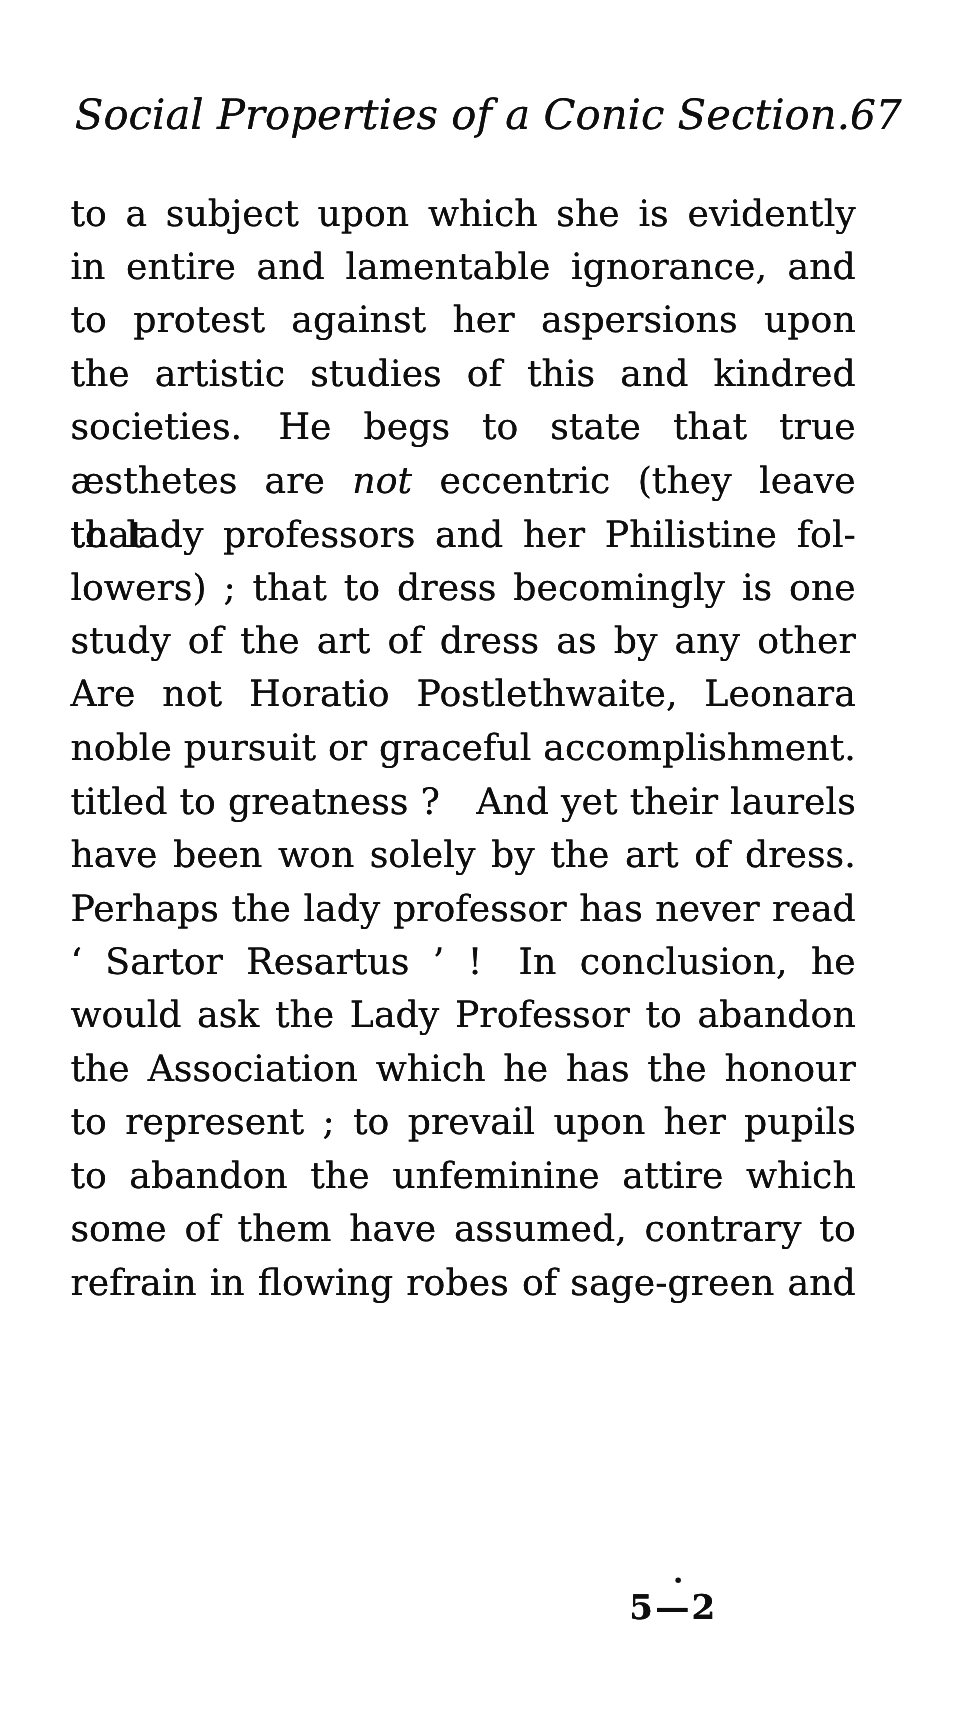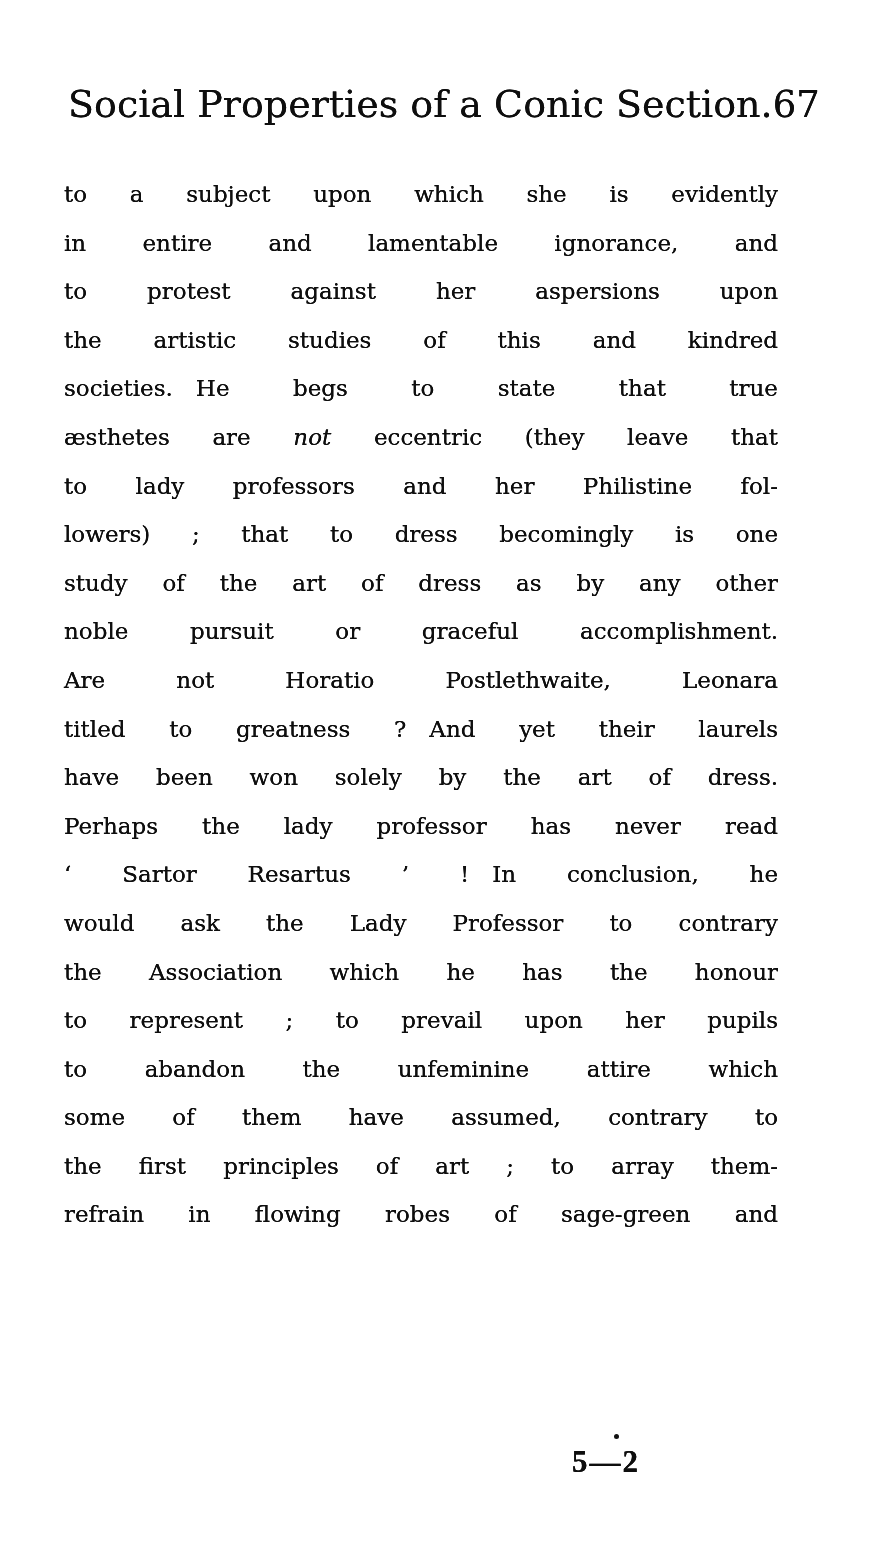--- a/index.html
+++ b/index.html
@@ -8,46 +8,46 @@
     background: #ffffff;
     position: relative;
     overflow: hidden;
     font-family: "DejaVu Serif", serif;
     color: #0e0e0e;
   }
   .runhead {
     position: absolute;
     left: 68px; top: 82px; width: 706px;
     display: flex; justify-content: space-between; align-items: baseline;
+    font-style: italic;
     font-size: 38px;
     white-space: nowrap;
     text-shadow: 0 0 0.5px #000;
   }
   .runhead .pgnum { font-size: 37px; }
   .textblock {
     position: absolute;
     left: 64px; top: 170px; width: 714px;
   }
   .line {
-    font-size: 23px;
+    font-size: 33px;
     line-height: 48.6px;
     height: 48.6px;
     text-align: justify;
     text-align-last: justify;
     text-shadow: 0 0 0.5px #000;
   }
   .it { font-style: italic; margin-top: 28px; }
   .sig {
     position: absolute;
     left: 572px; top: 1444px;
     font-size: 31px;
     font-weight: bold;
     letter-spacing: 2px;
     text-shadow: 0 0 0.5px #000;
-    font-family: Liberation Serif, serif;
   }
   .speck {
     position: absolute;
     left: 42px; top: -10px;
     width: 5px; height: 5px;
     background: #111; border-radius: 50%;
   }
 </style>
 </head>
 <body>
@@ -60,31 +60,30 @@
 <div class="textblock">
     <div class="line"><span>to a subject upon which she is evidently</span></div>
     <div class="line"><span>in entire and lamentable ignorance, and</span></div>
     <div class="line"><span>to protest against her aspersions upon</span></div>
     <div class="line"><span>the artistic studies of this and kindred</span></div>
     <div class="line"><span>societies. He begs to state that true</span></div>
     <div class="line"><span>æsthetes are </span><span class="it">not</span><span> eccentric (they leave that</span></div>
     <div class="line"><span>to lady professors and her Philistine fol-</span></div>
     <div class="line"><span>lowers) ; that to dress becomingly is one</span></div>
     <div class="line"><span>study of the art of dress as by any other</span></div>
+    <div class="line"><span>Are not Horatio Postlethwaite, Leonara</span></div>
     <div class="line"><span>noble pursuit or graceful accomplishment.</span></div>
-    <div class="line"><span>Are not Horatio Postlethwaite, Leonara</span></div>
     <div class="line"><span>titled to greatness ? And yet their laurels</span></div>
     <div class="line"><span>have been won solely by the art of dress.</span></div>
     <div class="line"><span>Perhaps the lady professor has never read</span></div>
     <div class="line"><span>‘ Sartor Resartus ’ ! In conclusion, he</span></div>
-    <div class="line"><span>would ask the Lady Professor to contrary</span></div>
+    <div class="line"><span>would ask the Lady Professor to abandon</span></div>
     <div class="line"><span>the Association which he has the honour</span></div>
     <div class="line"><span>to represent ; to prevail upon her pupils</span></div>
     <div class="line"><span>to abandon the unfeminine attire which</span></div>
     <div class="line"><span>some of them have assumed, contrary to</span></div>
-    <div class="line"><span>the first principles of art ; to array them-</span></div>
     <div class="line"><span>refrain in flowing robes of sage-green and</span></div>
   </div>
 
 <div class="sig">
   <span>5—2</span>
   <span class="speck"></span>
 </div>
 
 </body></html>

